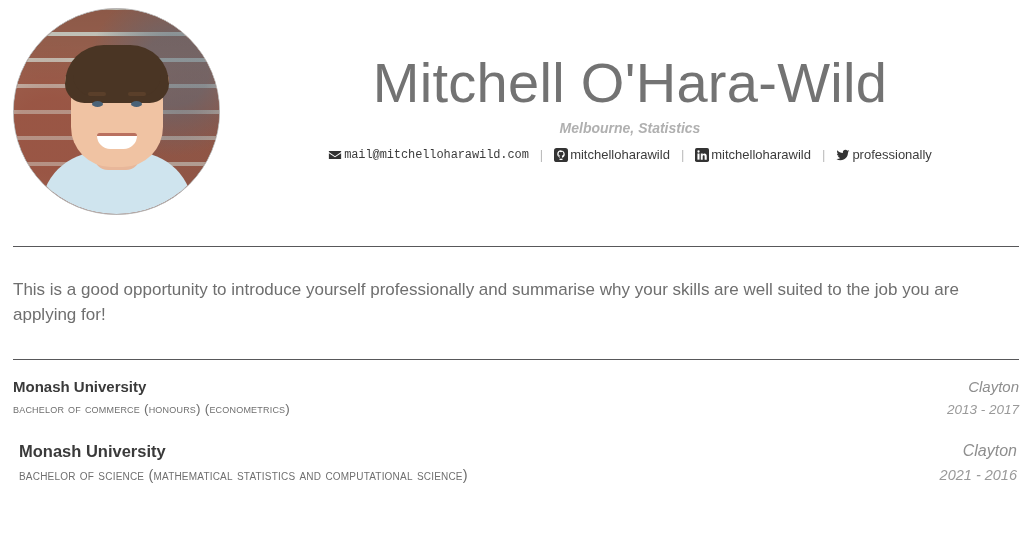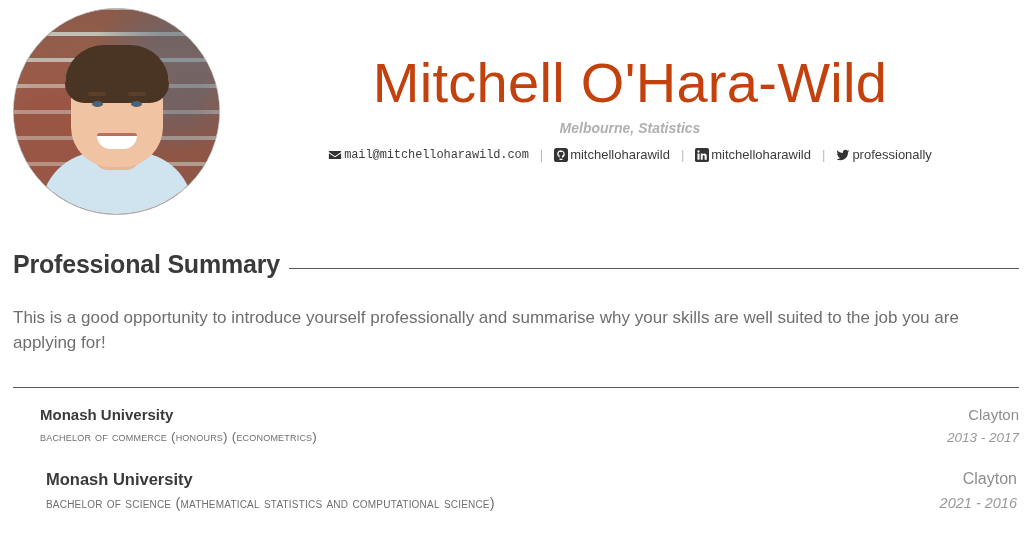--- a/index.html
+++ b/index.html
@@ -118,21 +118,21 @@
     position: absolute;
     left: 240px;
     right: 12px;
     top: 0;
     text-align: center;
   }
   .name {
     font-size: 56px;
     line-height: 1.18;
     font-weight: 300;
-    color: #c2410c;
+    color: #737373;
     letter-spacing: .3px;
     margin-top: 50px;
     white-space: nowrap;
   }
   .position {
     font-size: 14px;
     font-style: italic;
     font-weight: 600;
     color: #b0b0b0;
     margin-top: 4px;
@@ -189,40 +189,40 @@
   }
 
   #professional-summary { margin-top: 28px; }
   #education { margin-top: 36px; }
 
   .edu-entry {
     display: flex;
     justify-content: space-between;
     align-items: flex-start;
     margin-top: 14px;
-    margin-left: 27px;
   }
   .edu-entry.emphasis { margin-top: 25px; padding-left: 6px; padding-right: 2px; }
 
   .edu-left .institution {
     font-size: 15px;
     font-weight: bold;
     color: #3a3a3a;
   }
   .edu-left .degree {
     font-size: 13.5px;
     color: #6f6f6f;
     margin-top: 6px;
     font-variant: small-caps;
     text-transform: lowercase;
     letter-spacing: .2px;
   }
   .edu-right { text-align: right; }
   .edu-right .loc {
     font-size: 15px;
+    font-style: italic;
     color: #8e8e8e;
   }
   .edu-right .dates {
     font-size: 13.5px;
     font-style: italic;
     color: #9a9a9a;
     margin-top: 7px;
     text-align: center;
   }
   .edu-entry.emphasis .edu-left .institution { font-size: 16.5px; }
@@ -304,21 +304,20 @@
         </span>
         <span class="label">professionally</span>
       </span>
 
     </div>
   </div>
 </div>
 
 <div class="section" id="professional-summary">
   <div class="section-head">
-    <div class="section-title">Professional Summary</div>
     <div class="section-rule"></div>
   </div>
   <div class="summary-text">This is a good opportunity to introduce yourself professionally and summarise why your skills are well suited to the job you are applying for!</div>
 </div>
 
 <div class="section" id="education">
   <div class="section-head">
     <div class="section-rule"></div>
   </div>
 

